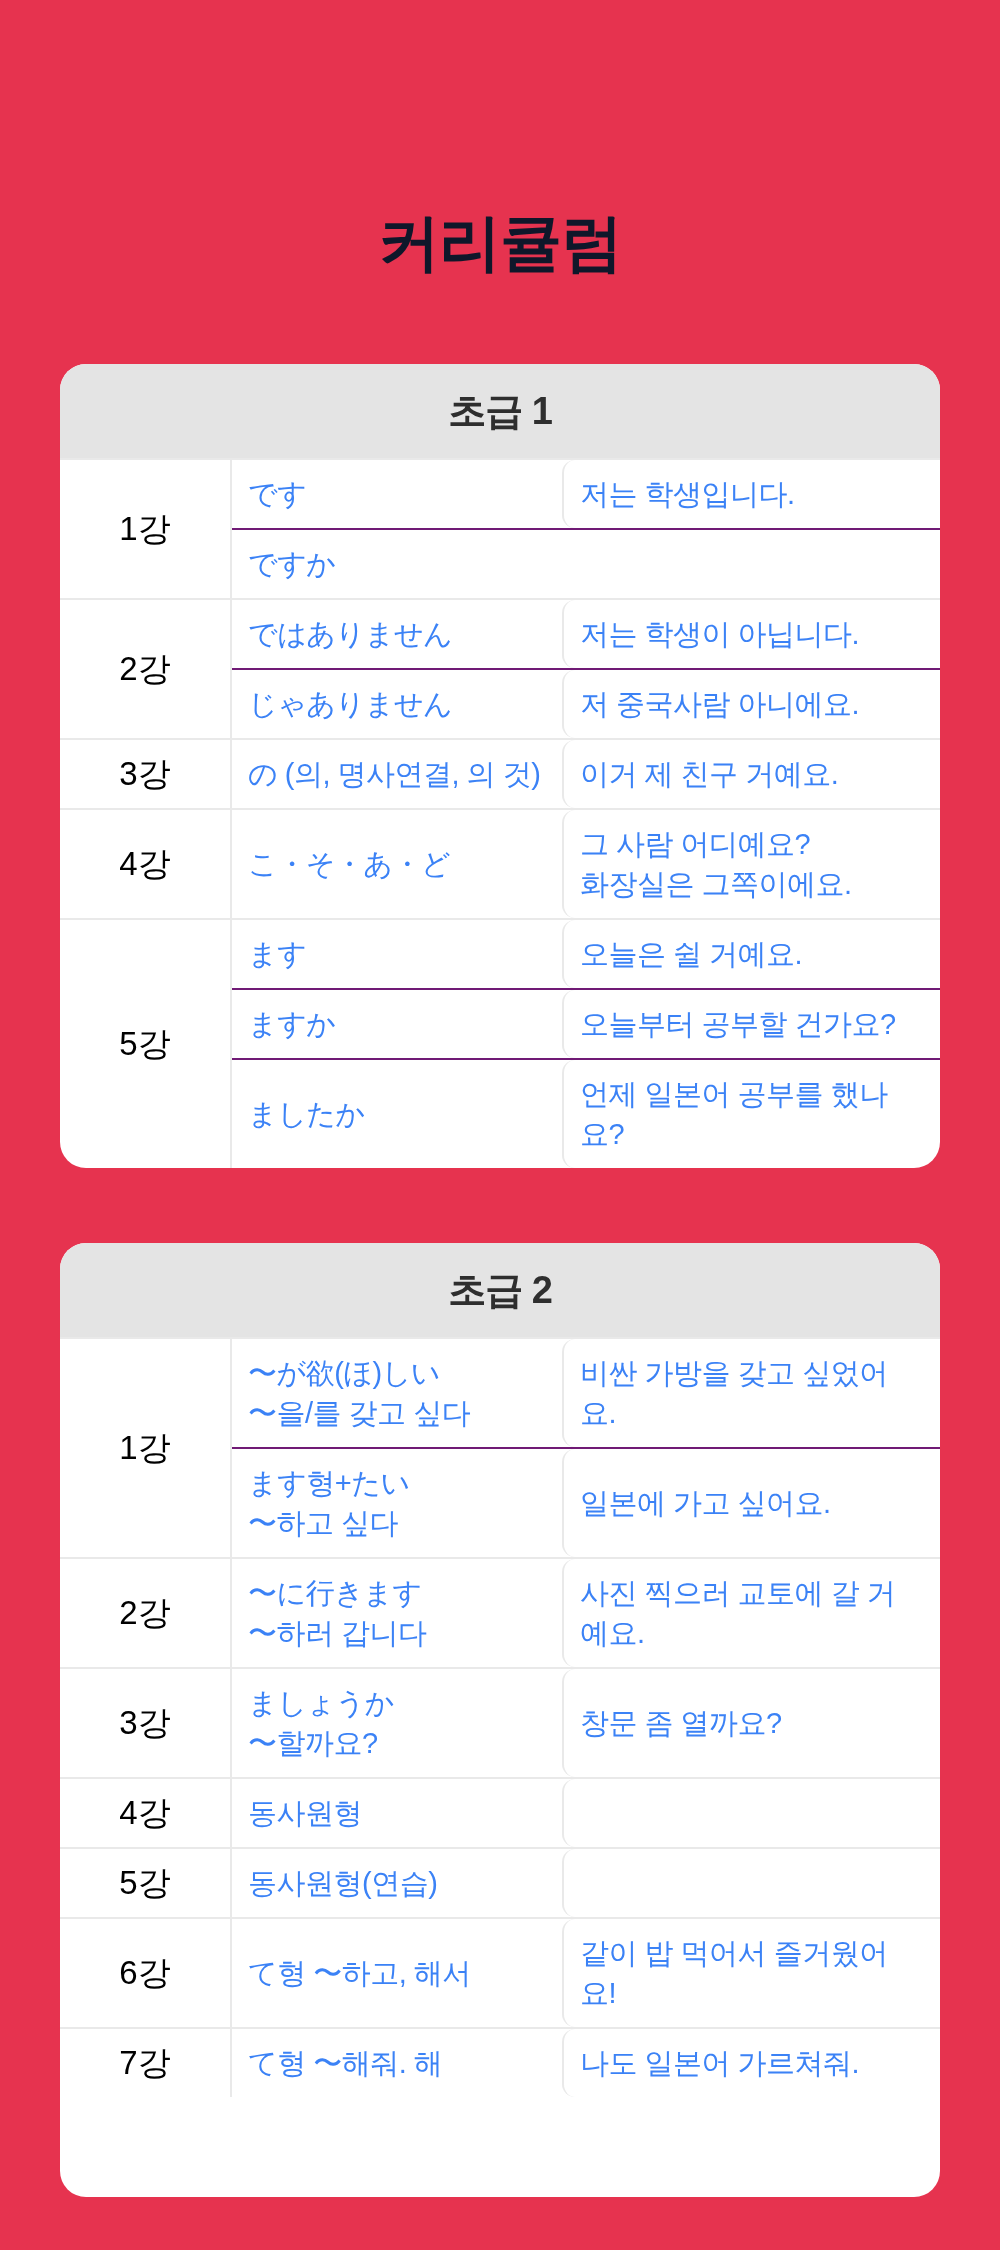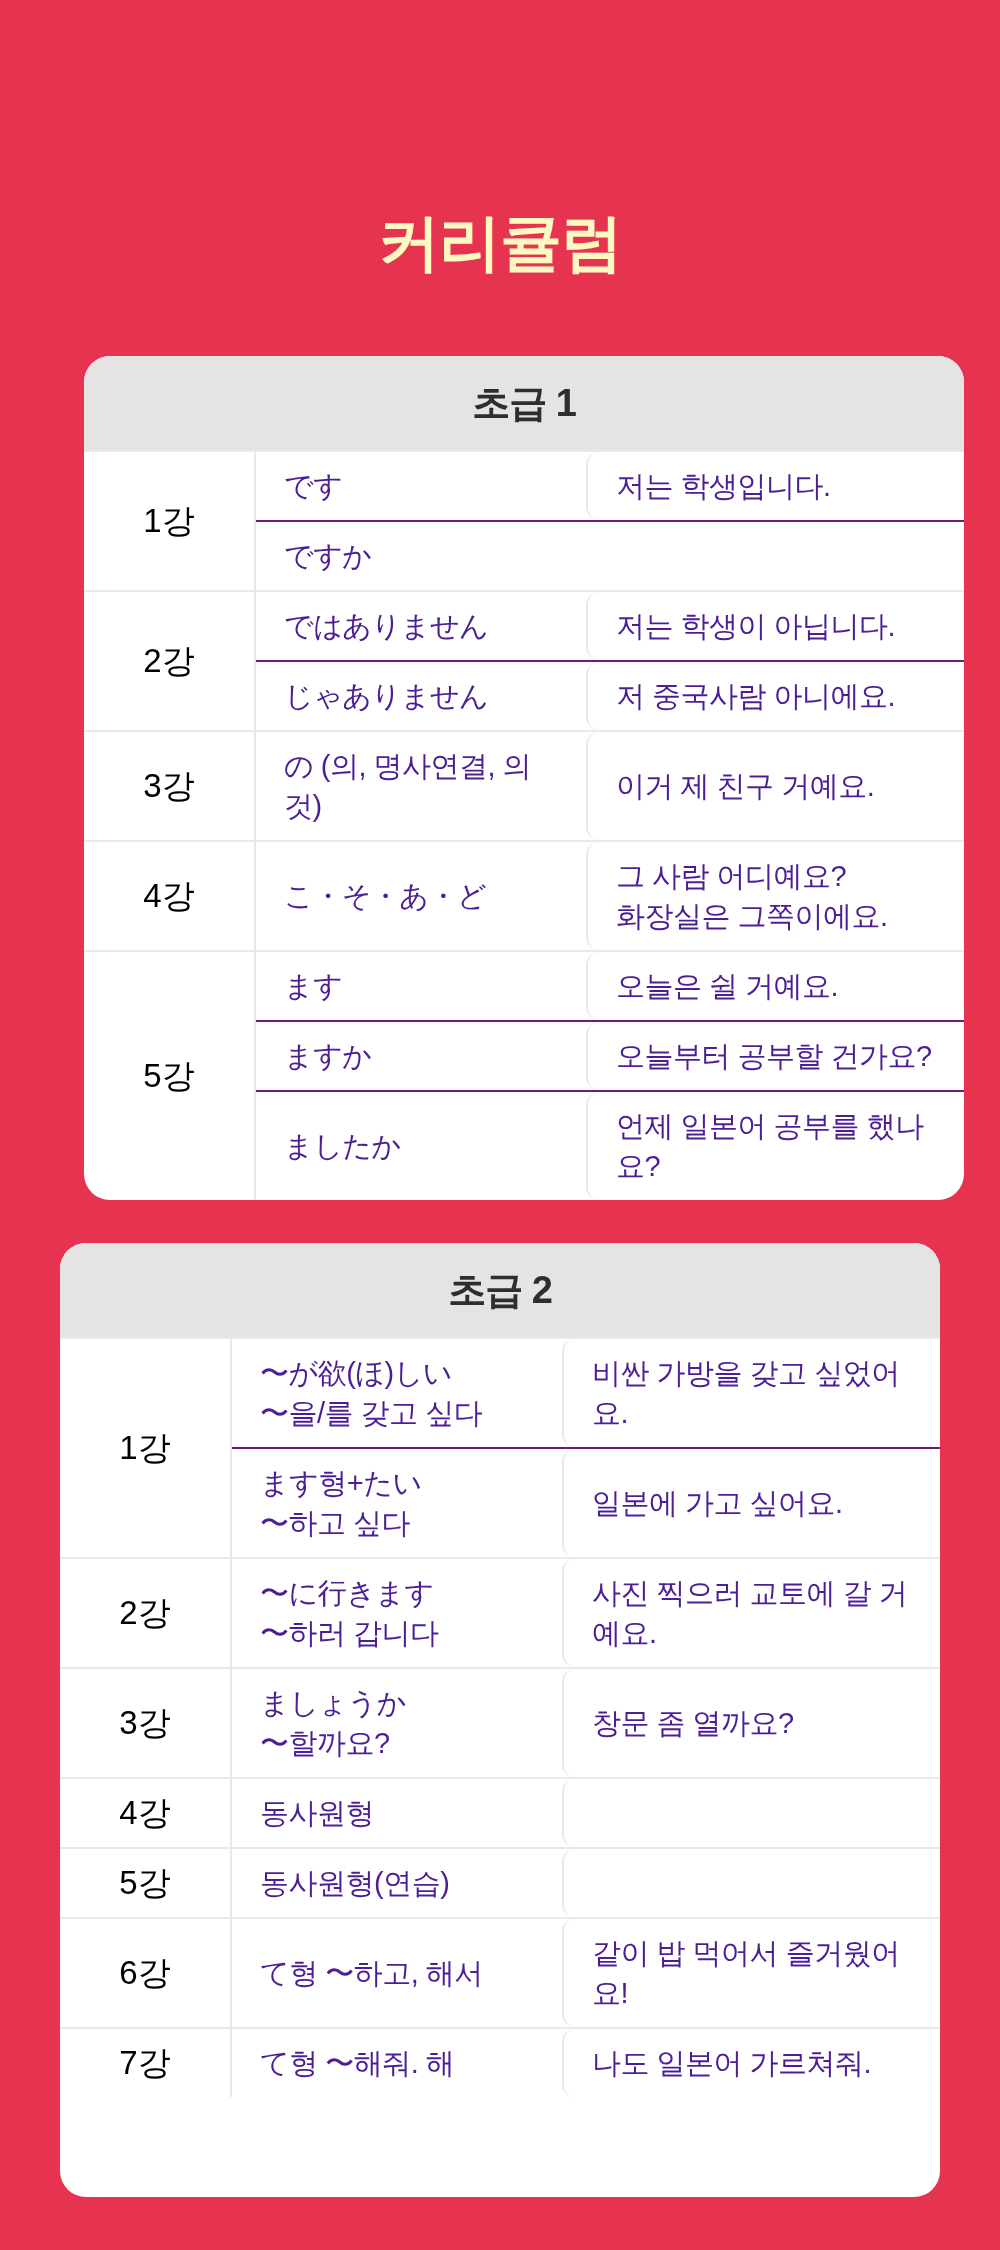--- a/index.html
+++ b/index.html
@@ -9,34 +9,34 @@
     font-family: "Liberation Sans", "DejaVu Sans", sans-serif;
     position: relative;
     overflow: hidden;
   }
   .page-title {
     position: absolute;
     top: 200px; left: 0;
     width: 1000px; height: 86px;
     line-height: 86px;
     text-align: center;
-    color: #fef9c3;
+    color: #0f172a;
     font-size: 62px;
     font-weight: bold;
     letter-spacing: -1px;
   }
   .card {
     position: absolute;
     left: 60px;
     width: 880px;
     background: #ffffff;
     border-radius: 26px;
     overflow: hidden;
   }
-  .card.card-1 { top: 356px; margin-left: 24px; }
+  .card.card-1 { top: 364px; }
   .card.card-2 { top: 1243px; height: 954px; }
   .card-header {
     height: 94px;
     background: #e4e4e4;
     display: flex;
     align-items: center;
     justify-content: center;
     font-size: 38px;
     font-weight: bold;
     color: #2e2e2e;
@@ -60,24 +60,24 @@
     flex: 1;
     display: flex;
     flex-direction: column;
     border-left: 2px solid #e9e9e9;
   }
   .subrow { display: flex; align-items: stretch; }
   .subrow + .subrow { border-top: 2px solid #701a75; }
   .cell {
     display: flex;
     align-items: center;
-    padding: 14px 18px 14px 28px;
+    padding: 14px 18px 14px 16px;
     font-size: 29px;
     line-height: 40px;
-    color: #4c1d95;
+    color: #3b82f6;
     white-space: pre-line;
     letter-spacing: -0.5px;
   }
   .grammar-cell { flex: 0 0 330px; width: 330px; }
   .example-cell { flex: 1; border-left: 2px solid #e9e9e9; border-radius: 13px; }
 </style>
 </head>
 <body>
 
 <h1 class="page-title">커리큘럼</h1>

